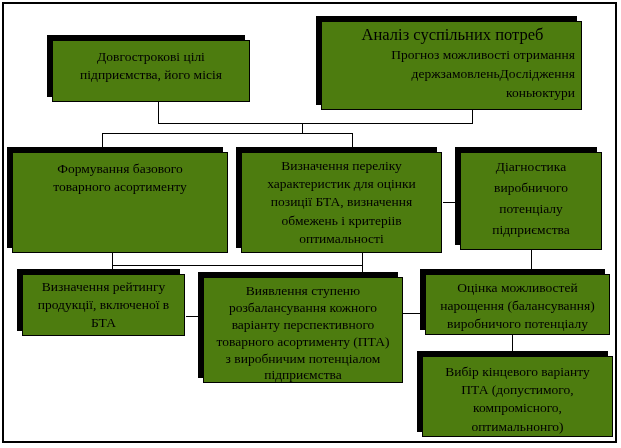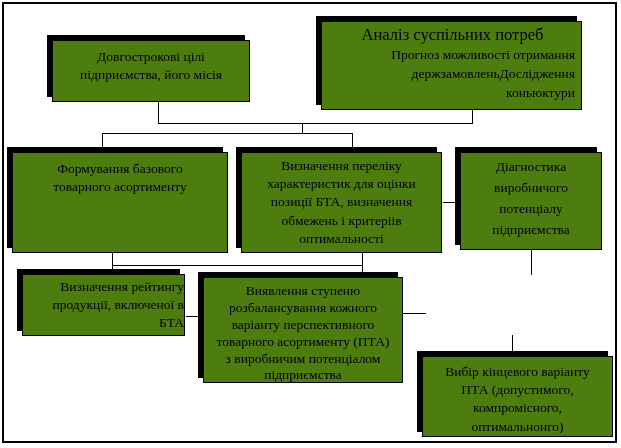--- a/index.html
+++ b/index.html
@@ -47,21 +47,21 @@
     white-space: pre-line;
     width: 100%;
   }
   .b1 { left: 52px;  top: 40px;  width: 198px; height: 62px;  padding-top: 7px; text-align: center; }
   .b2 { left: 321px; top: 21px;  width: 261px; height: 89px;  padding: 2px 6px 0 8px; }
   .b2 .box-title { font-size: 16.5px; text-align: center; width: 100%; }
   .b2 .box-text  { text-align: right; line-height: 1.4; }
   .b3 { left: 12px;  top: 152px; width: 216px; height: 101px; padding-top: 7px; }
   .b4 { left: 241px; top: 152px; width: 201px; height: 101px; padding-top: 4px; }
   .b5 { left: 460px; top: 152px; width: 142px; height: 98px;  padding-top: 4px; line-height: 1.55; }
-  .b6 { left: 22px;  top: 274px; width: 163px; height: 62px;  padding-top: 3px; text-align: right; }
+  .b6 { left: 22px;  top: 274px; width: 163px; height: 62px;  padding-top: 3px; }
   .b7 { left: 203px; top: 277px; width: 200px; height: 106px; padding-top: 5px; line-height: 1.25; }
   .b8 { left: 425px; top: 274px; width: 185px; height: 61px;  padding-top: 4px; }
   .b9 { left: 422px; top: 356px; width: 191px; height: 81px;  padding-top: 6px; }
 </style>
 </head>
 <body>
 
 <div id="canvas">
 
   <div class="outer-border"></div>
@@ -122,20 +122,25 @@
 
   <div class="box b7">
     <div class="box-text">Виявлення ступеню
 розбалансування кожного
 варіанту перспективного
 товарного асортименту (ПТА)
 з виробничим потенціалом
 підприємства</div>
   </div>
 
+  <div class="box b8">
+    <div class="box-text">Оцінка можливостей
+нарощення (балансування)
+виробничого потенціалу</div>
+  </div>
 
   <div class="box b9">
     <div class="box-text">Вибір кінцевого варіанту
 ПТА (допустимого,
 компромісного,
 оптимальнонго)</div>
   </div>
 
 </div>
 

